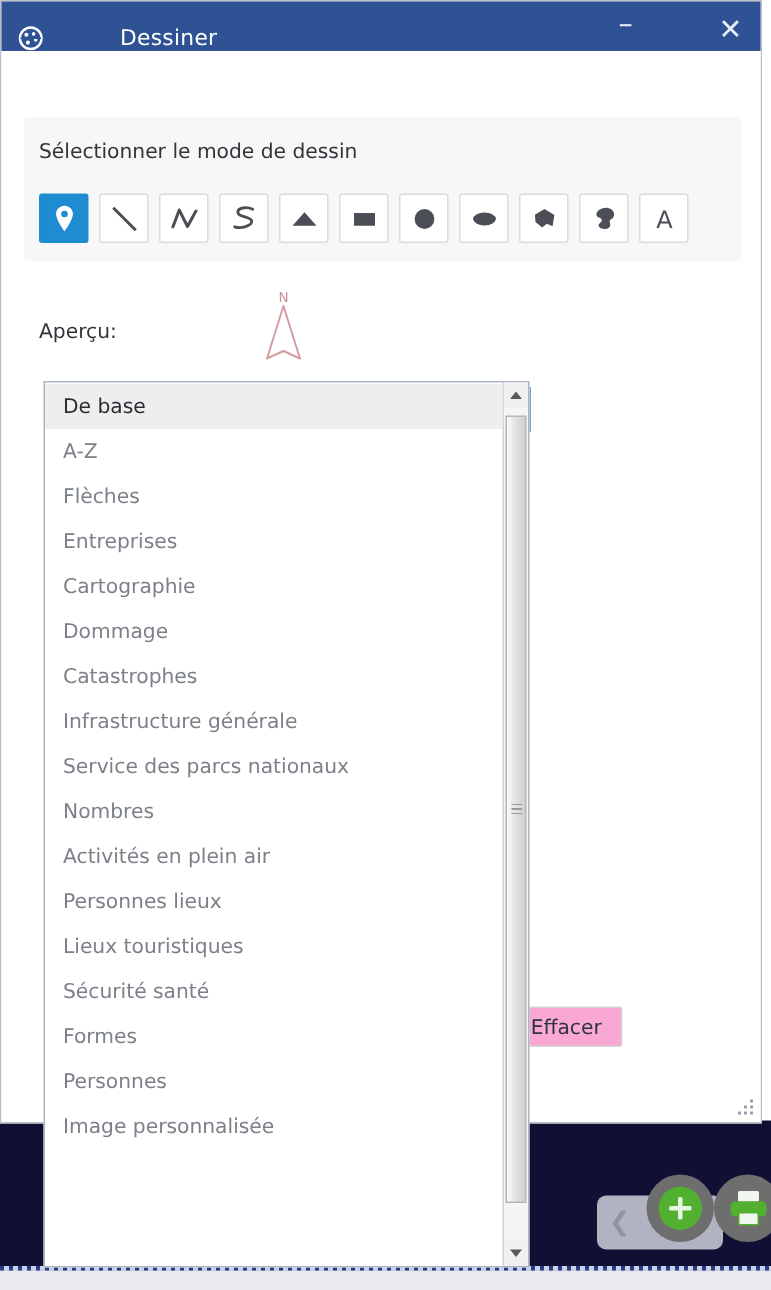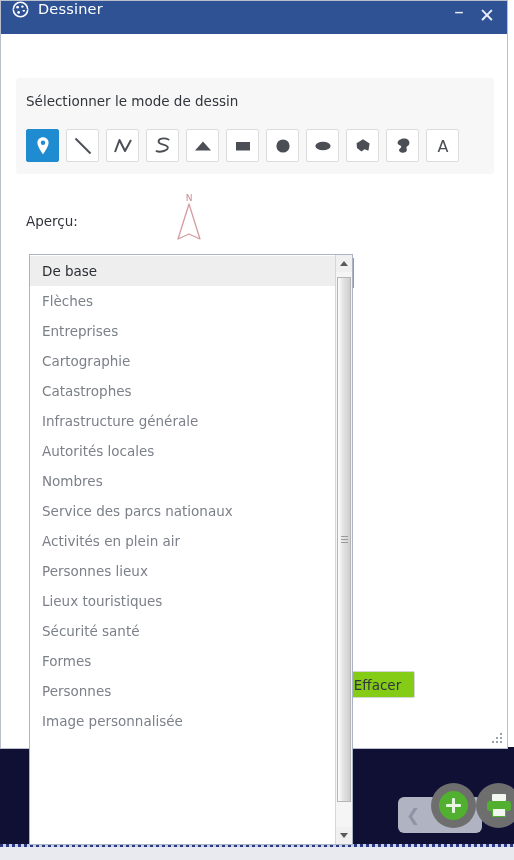--- a/index.html
+++ b/index.html
@@ -113,23 +113,24 @@
     background: #ffffff;
     border: 1px solid #b9c0cc;
     display: flex;
     flex-direction: column;
   }
 
   .titlebar {
     height: 33px;
     background: #2e5293;
     display: flex;
-    align-items: flex-start;
+    align-items: flex-end;
     padding: 0 6px 0 11px;
     flex: 0 0 auto;
+    gap: 42px;
   }
   .titlebar .app-icon {
     width: 17px; height: 17px;
     margin-right: 9px;
     position: relative;
     flex: 0 0 auto;
   }
   .title-text {
     color: #ffffff;
     font-size: 14.5px;
@@ -221,21 +222,21 @@
     border-left: 5.5px solid transparent;
     border-right: 5.5px solid transparent;
     border-top: 6px solid #3a3d44;
   }
 
   
   .clear-btn {
     position: absolute;
     left: 339px; top: 637px;
     width: 75px; height: 27px;
-    background: #84cc16;
+    background: #f9a8d4;
     border: 1px solid #d5d5d5;
     border-radius: 2px;
     display: flex; align-items: center; justify-content: center;
     font-size: 13.5px;
     color: #31353b;
     overflow: hidden;
   }
 
   
   .resize-grip {
@@ -494,28 +495,29 @@
         <i style="left:5px;top:9px"></i>
         <i style="left:9px;top:9px"></i>
     </div>
 
   </div>
 </div>
 
 <div class="dropdown">
   <div class="dd-list">
       <div class="dd-item selected">De base</div>
+      <div class="dd-item">A-Z</div>
       <div class="dd-item">Flèches</div>
       <div class="dd-item">Entreprises</div>
       <div class="dd-item">Cartographie</div>
+      <div class="dd-item">Dommage</div>
       <div class="dd-item">Catastrophes</div>
       <div class="dd-item">Infrastructure générale</div>
-      <div class="dd-item">Autorités locales</div>
+      <div class="dd-item">Service des parcs nationaux</div>
       <div class="dd-item">Nombres</div>
-      <div class="dd-item">Service des parcs nationaux</div>
       <div class="dd-item">Activités en plein air</div>
       <div class="dd-item">Personnes lieux</div>
       <div class="dd-item">Lieux touristiques</div>
       <div class="dd-item">Sécurité santé</div>
       <div class="dd-item">Formes</div>
       <div class="dd-item">Personnes</div>
       <div class="dd-item">Image personnalisée</div>
     </div>
   <div class="dd-scrollbar">
     <div class="dd-track">

